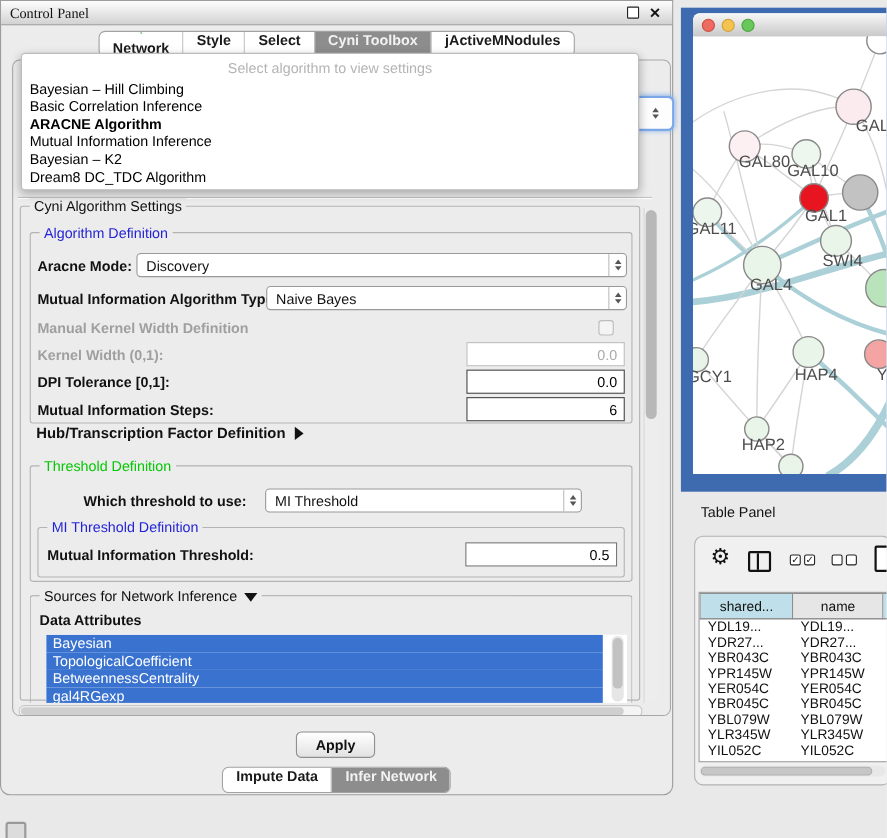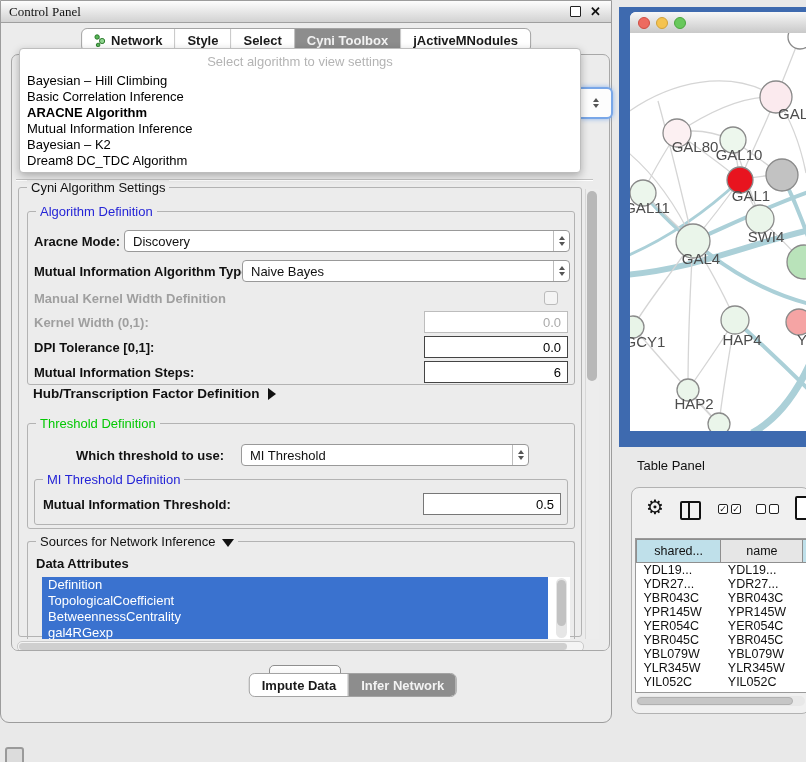--- a/index.html
+++ b/index.html
@@ -13,25 +13,25 @@
   .titlebar{position:absolute;left:0;top:0;right:0;height:21px;
     background:linear-gradient(#fdfdfd,#d2d2d2);border-bottom:1px solid #9f9f9f;
     display:flex;align-items:center;padding:0 8px;font-size:13px;font-family:Liberation Serif, serif;}
   .win-controls{position:absolute;right:10px;top:0;height:21px;display:flex;align-items:center;gap:9px;}
   .restore-box{width:9px;height:9px;border:1.5px solid #222;border-radius:1px;background:#fff;}
   .close-x{font-size:13px;font-weight:bold;color:#111;line-height:1;}
 
   
   .seg{display:flex;background:#fff;border:1px solid #a3a3a3;border-radius:6px;
     overflow:hidden;height:22px;font-size:13px;font-weight:600;color:#1a1a1a;}
-  .seg-item{display:flex;align-items:center;gap:5px;padding:0 12px;border-left:1px solid #c6c6c6;white-space:nowrap;}
+  .seg-item{display:flex;align-items:center;gap:5px;padding:0 12px;border-left:1px solid #c6c6c6;white-space:nowrap;flex-direction:column;}
   .seg-item:first-child{border-left:none;}
   .seg-item.sel{background:#8d8d8d;color:#f3f3f3;}
   #top-tabs{position:absolute;top:27px;left:50%;transform:translateX(-50%);}
-  #bottom-tabs{position:absolute;top:672px;left:50%;transform:translateX(-50%);margin-left:47px;}
+  #bottom-tabs{position:absolute;top:696px;left:50%;transform:translateX(-50%);}
 
   
   .inner{position:absolute;left:10px;top:53px;width:599px;height:597px;background:#ececec;
     border:1px solid #a8a8a8;border-radius:7px;box-sizing:border-box;overflow:hidden;}
   .sep{position:absolute;left:4px;right:16px;top:124px;border-top:1px solid #c2c2c2;border-bottom:1px solid #ffffff;}
 
   .group{position:absolute;border:1px solid #b3b3b3;border-radius:3px;box-sizing:border-box;}
   .gtitle{position:absolute;top:-8px;left:8px;background:#ececec;padding:0 4px;font-size:13px;line-height:15px;white-space:nowrap;}
   .row{position:absolute;height:22px;display:flex;align-items:center;font-size:13px;white-space:nowrap;}
   .b{font-weight:bold;}
@@ -211,21 +211,21 @@
           <div class="row b" style="left:8px;top:13px;">Mutual Information Threshold:</div>
           <input class="num-input" style="right: 6px; top: 13px; width: 138px; border-color: rgb(119, 119, 119);" value="0.5">
         </div>
       </div>
 
       <div class="group" style="left:8px;top:353px;width:548px;height:108px;border-bottom:none;">
         <span class="gtitle"><span>Sources for Network Inference</span><span class="tri-down-s"></span></span>
         <div class="row b" style="left:8px;top:10px;">Data Attributes</div>
         <div class="attr-list">
           <div id="attr-items">
-              <div class="attr-item">Definition</div>
+              <div class="attr-item">Bayesian</div>
               <div class="attr-item">TopologicalCoefficient</div>
               <div class="attr-item">BetweennessCentrality</div>
               <div class="attr-item">gal4RGexp</div>
             </div>
           <span class="list-scroll">
               <span class="list-thumb"></span>
             </span>
         </div>
       </div>
     </div>

